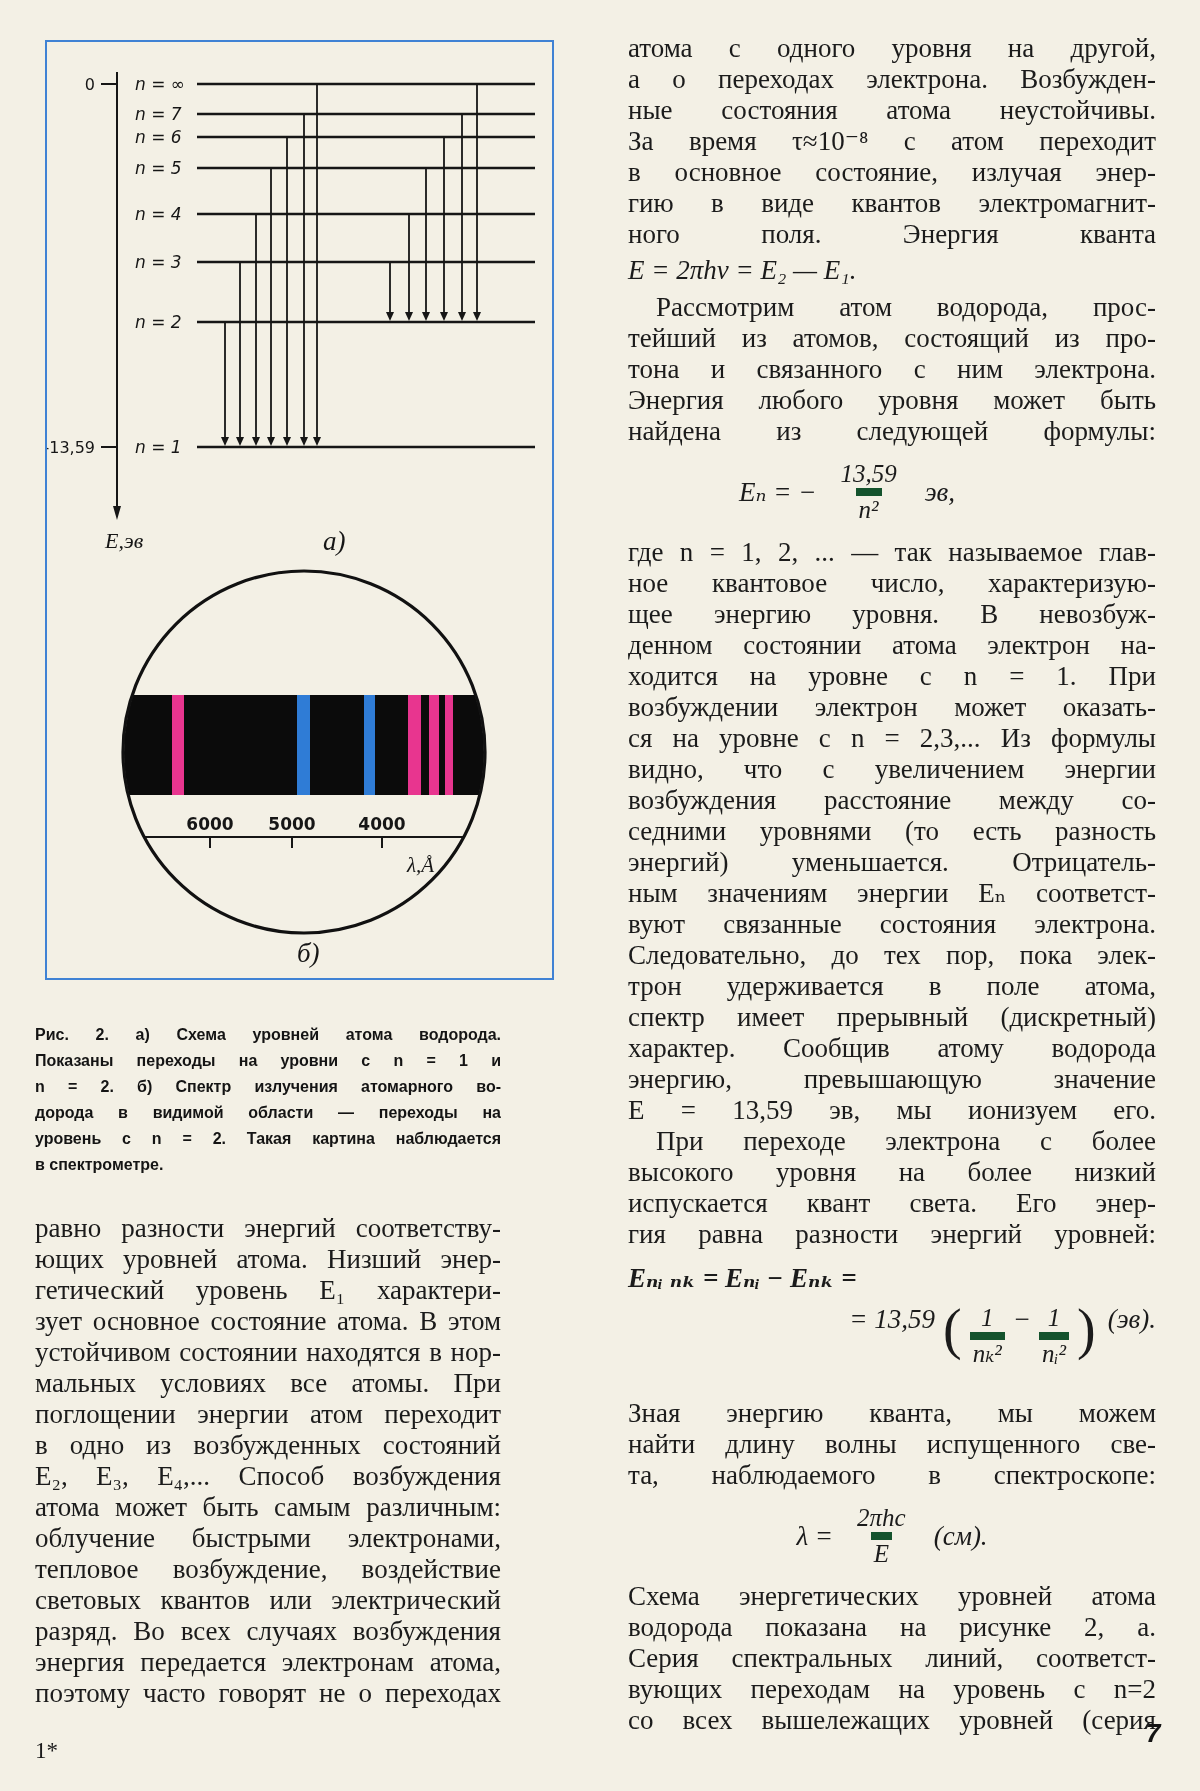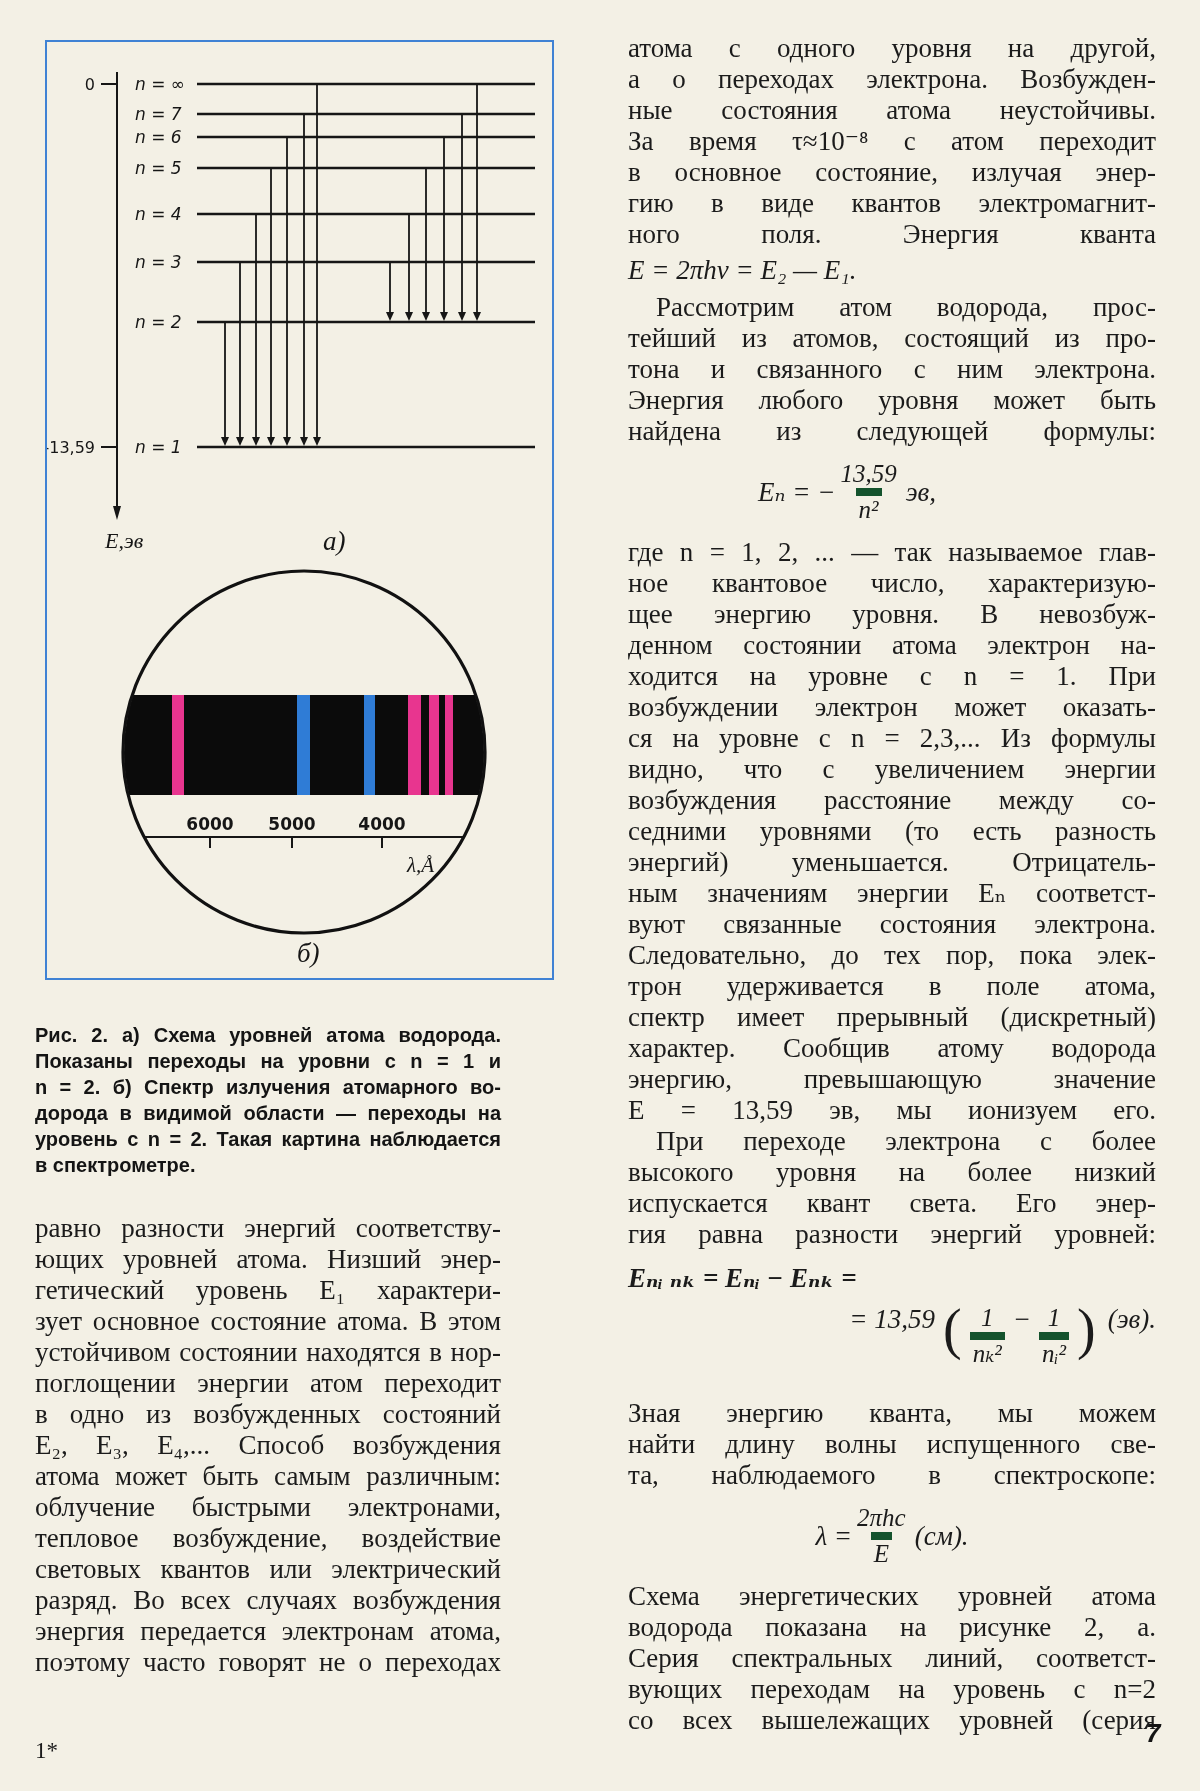--- a/index.html
+++ b/index.html
@@ -11,34 +11,34 @@
   
   .figure-box{
     position:absolute;left:45px;top:40px;width:505px;height:936px;
     border:2px solid #3f82d4;box-sizing:content-box;
   }
   .figure-box svg{position:absolute;left:0;top:0;}
   
   .caption{
     position:absolute;left:35px;top:1022px;width:466px;
     font-family:"Liberation Sans","DejaVu Sans",sans-serif;
-    font-weight:bold;font-size:20px;line-height:26px;color:#141414;
+    font-weight:bold;font-size:16px;line-height:26px;color:#141414;
   }
   .caption .tl{text-align:justify;text-align-last:justify;}
   .caption .tl:last-child{text-align-last:left;}
   
   .col{font-size:27px;line-height:31px;}
   .col .tl{text-align:justify;text-align-last:justify;}
   .col-left{position:absolute;left:35px;top:1213px;width:466px;}
   .col-right{position:absolute;left:628px;top:33px;width:528px;}
   .ind{padding-left:28px;}
   
   .f-inline{font-style:italic;line-height:36px;margin:2px 0 4px;}
   .f-frac{
-    display:flex;align-items:center;justify-content:center;gap:2px;
+    display:flex;align-items:center;justify-content:center;gap:21px;
     font-style:italic;margin:13px 0;min-height:58px;
   }
   .f-frac.shift{padding-right:90px;}
   .frac{display:inline-flex;flex-direction:column;align-items:center;
         font-size:25px;line-height:28px;}
   .frac .den{border-top:8px solid #14532d;padding:0 3px;}
   .frac .num{padding:0 3px;}
   .f2-l1{font-style:italic;line-height:36px;margin-top:10px;font-weight:bold;}
   .f2-l2{
     display:flex;align-items:flex-start;justify-content:flex-end;gap:8px;
@@ -147,20 +147,21 @@
       <div class="tl">уровень с n = 2. Такая картина наблюдается</div>
       <div class="tl">в спектрометре.</div>
     </div>
 
   <div class="col col-left" id="col-left">
       <div class="tl">равно разности энергий соответству-</div>
       <div class="tl">ющих уровней атома. Низший энер-</div>
       <div class="tl">гетический уровень E₁ характери-</div>
       <div class="tl">зует основное состояние атома. В этом</div>
       <div class="tl">устойчивом состоянии находятся в нор-</div>
+      <div class="tl">мальных условиях все атомы. При</div>
       <div class="tl">поглощении энергии атом переходит</div>
       <div class="tl">в одно из возбужденных состояний</div>
       <div class="tl">E₂, E₃, E₄,... Способ возбуждения</div>
       <div class="tl">атома может быть самым различным:</div>
       <div class="tl">облучение быстрыми электронами,</div>
       <div class="tl">тепловое возбуждение, воздействие</div>
       <div class="tl">световых квантов или электрический</div>
       <div class="tl">разряд. Во всех случаях возбуждения</div>
       <div class="tl">энергия передается электронам атома,</div>
       <div class="tl">поэтому часто говорят не о переходах</div>

